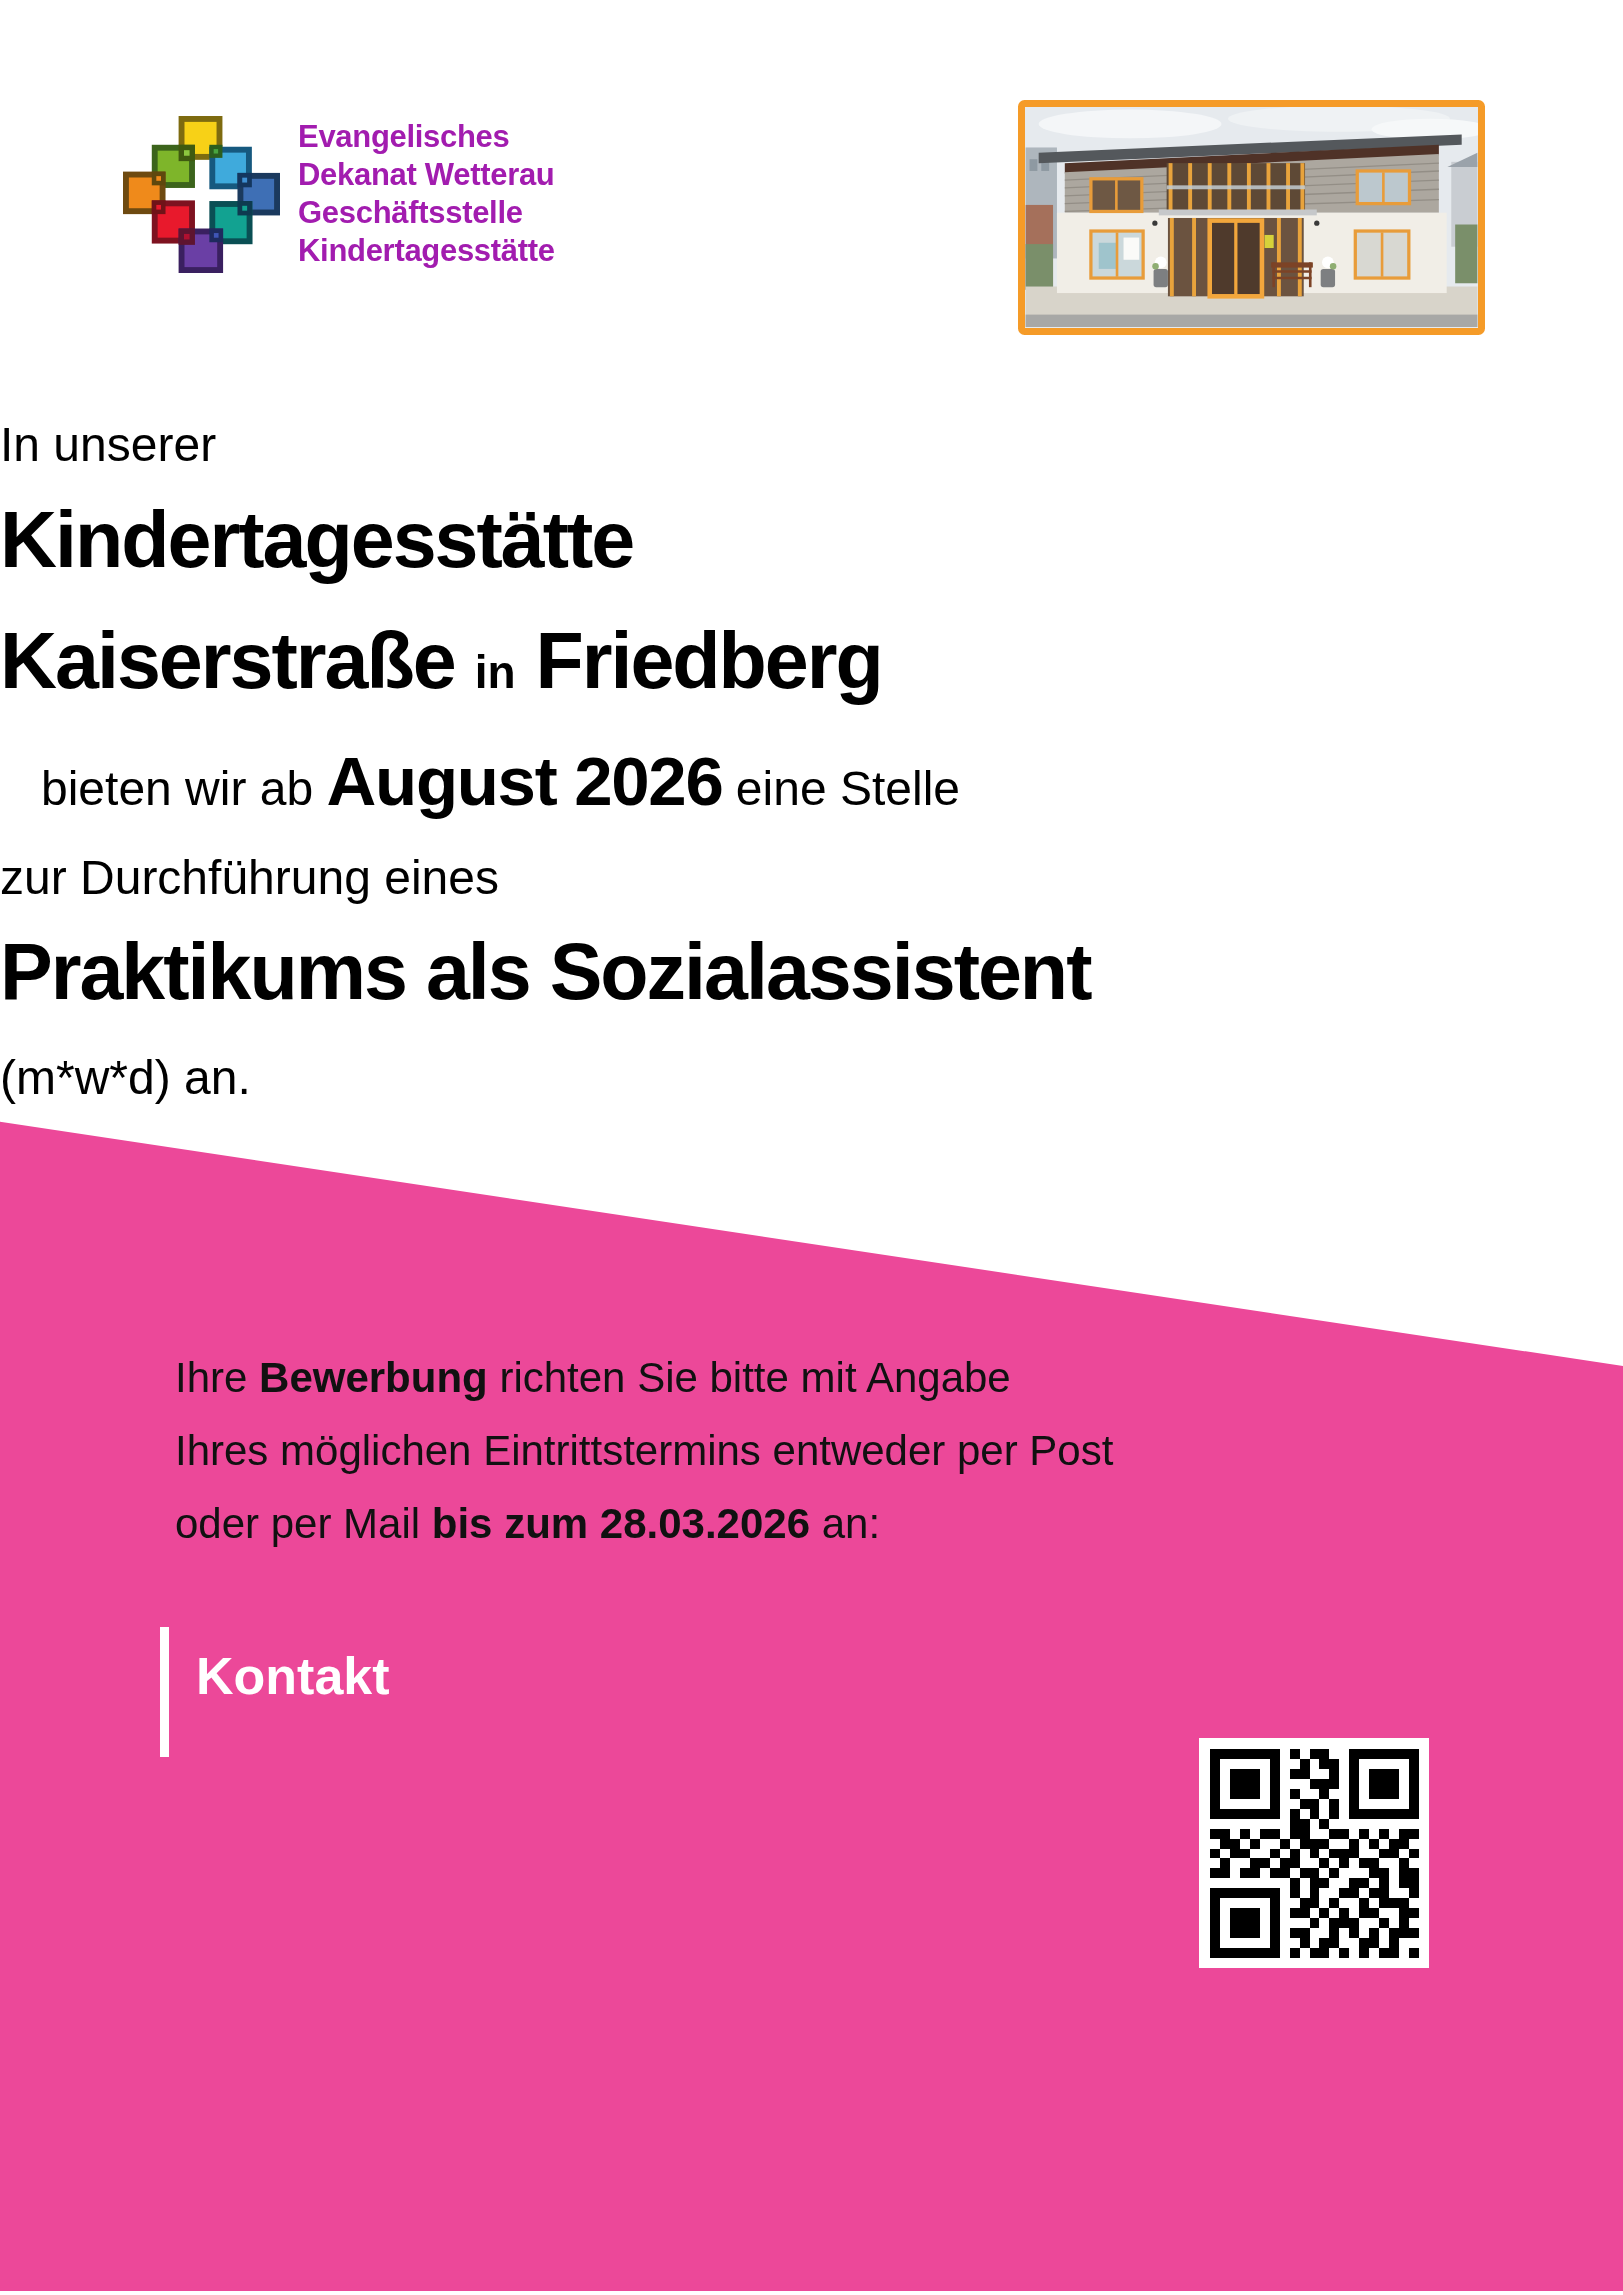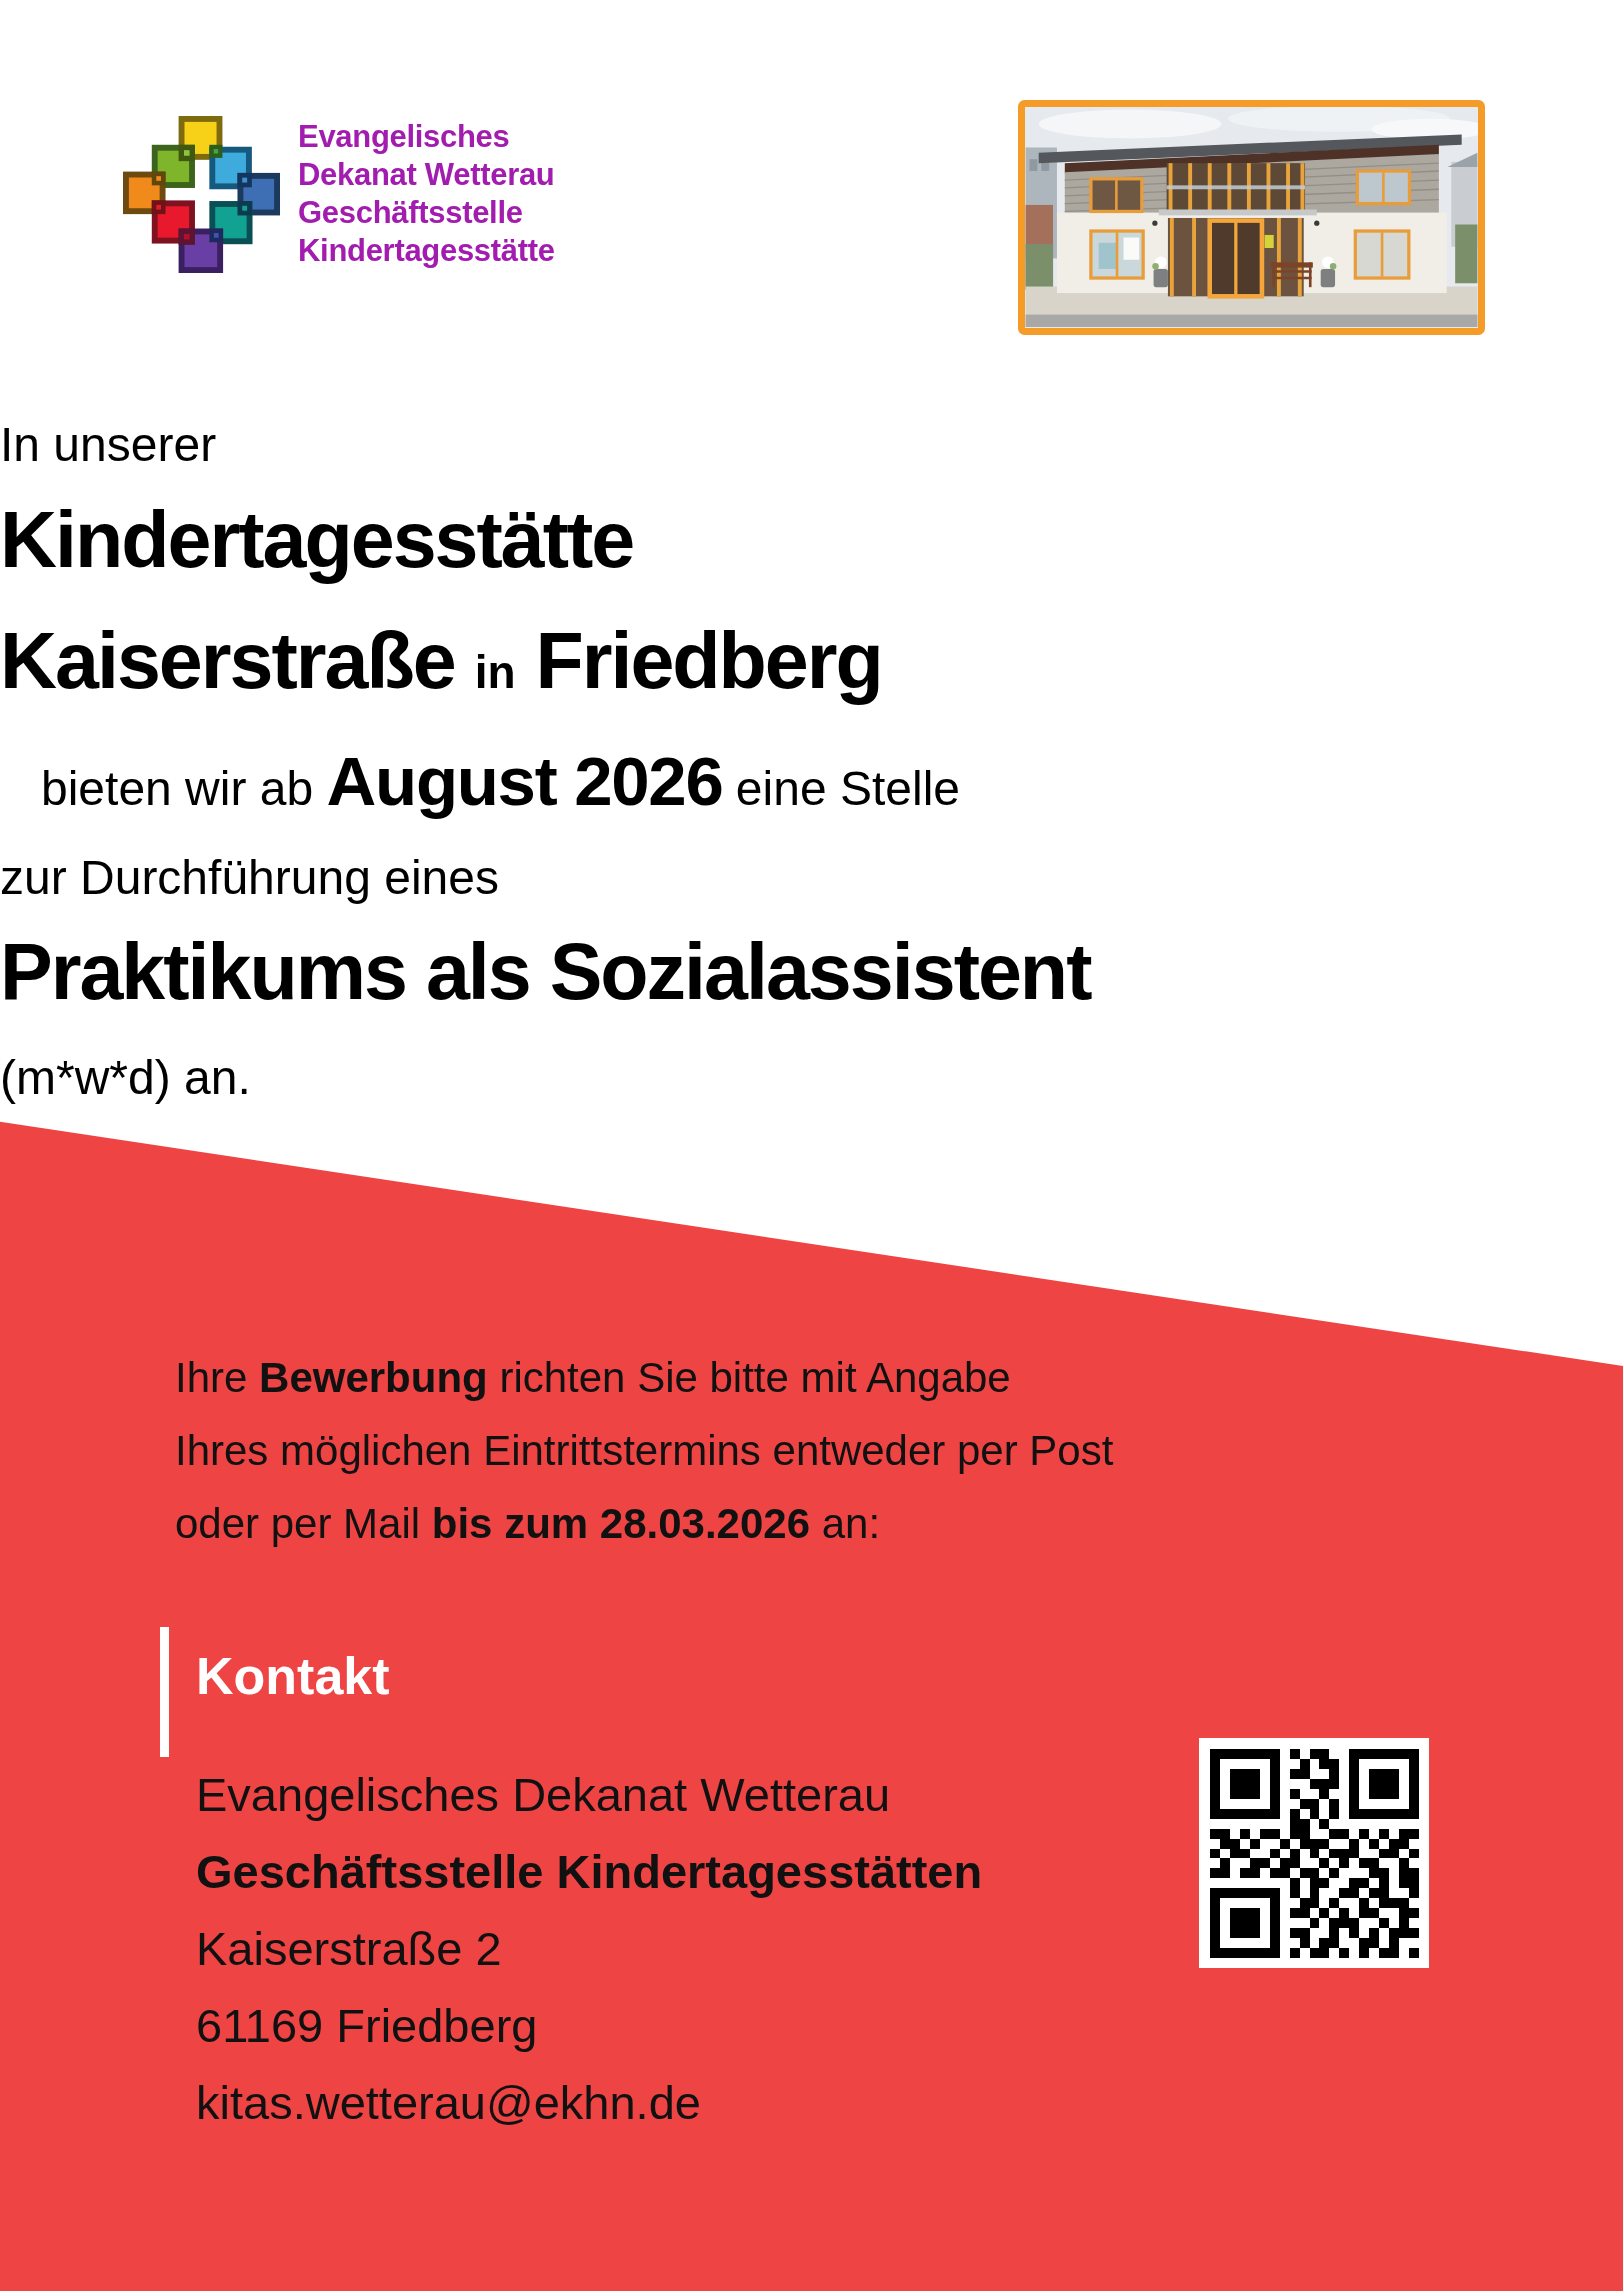--- a/index.html
+++ b/index.html
@@ -19,21 +19,21 @@
   
   .hl{position:absolute;left:0;width:1556px;white-space:nowrap;}
   .h-sm{font-size:48px;line-height:65px;font-weight:400;}
   .h-big{font-size:79px;line-height:105px;font-weight:700;letter-spacing:-2px;}
   .h-big .mid-sm{font-size:46px;font-weight:700;letter-spacing:0;}
   .h-mix{font-size:48px;line-height:72px;font-weight:400;margin-left:41px;}
   .h-mix .in-big{font-size:69px;font-weight:700;letter-spacing:-1.3px;}
 
   
   .orange-section{position:absolute;left:0;top:1112px;width:1623px;height:1179px;
-                  background:#ef4444;
+                  background:#ec4899;
                   -webkit-clip-path:polygon(0 9.8px,100% 254px,100% 100%,0 100%);
                   clip-path:polygon(0 9.8px,100% 254px,100% 100%,0 100%);}
   .app-block{position:absolute;left:175px;top:229px;font-size:42px;line-height:73px;
              color:#111;white-space:nowrap;}
   .app-block b, .contact b{font-weight:700;}
   .kontakt-bar{position:absolute;left:160px;top:515px;width:8.5px;height:130px;background:#fff;}
   .kontakt-heading{position:absolute;left:196px;top:529px;font-size:52px;font-weight:700;
                    color:#fff;line-height:71px;}
   .contact{position:absolute;left:196px;top:644px;font-size:47px;line-height:77px;
            color:#111;white-space:nowrap;}
@@ -203,27 +203,20 @@
 
     <div class="app-block">
       <div><span>Ihre</span> <b>Bewerbung</b> <span>richten Sie bitte mit Angabe</span></div>
       <div>Ihres möglichen Eintrittstermins entweder per Post</div>
       <div><span>oder per Mail</span> <b>bis zum 28.03.2026</b> <span>an:</span></div>
     </div>
 
     <div class="kontakt-bar"></div>
     <div class="kontakt-heading">Kontakt</div>
 
-    <div class="contact">
-      <div>Evangelisches Dekanat Wetterau</div>
-      <div><b>Geschäftsstelle Kindertagesstätten</b></div>
-      <div>Kaiserstraße 2</div>
-      <div>61169 Friedberg</div>
-      <div>kitas.wetterau@ekhn.de</div>
-    </div>
 
     <div class="qr-box">
       <svg id="qr-svg" viewBox="0 0 21 21">
           <rect x="0" y="0" width="1" height="1" fill="#000"></rect>
           <rect x="1" y="0" width="1" height="1" fill="#000"></rect>
           <rect x="2" y="0" width="1" height="1" fill="#000"></rect>
           <rect x="3" y="0" width="1" height="1" fill="#000"></rect>
           <rect x="4" y="0" width="1" height="1" fill="#000"></rect>
           <rect x="5" y="0" width="1" height="1" fill="#000"></rect>
           <rect x="6" y="0" width="1" height="1" fill="#000"></rect>

